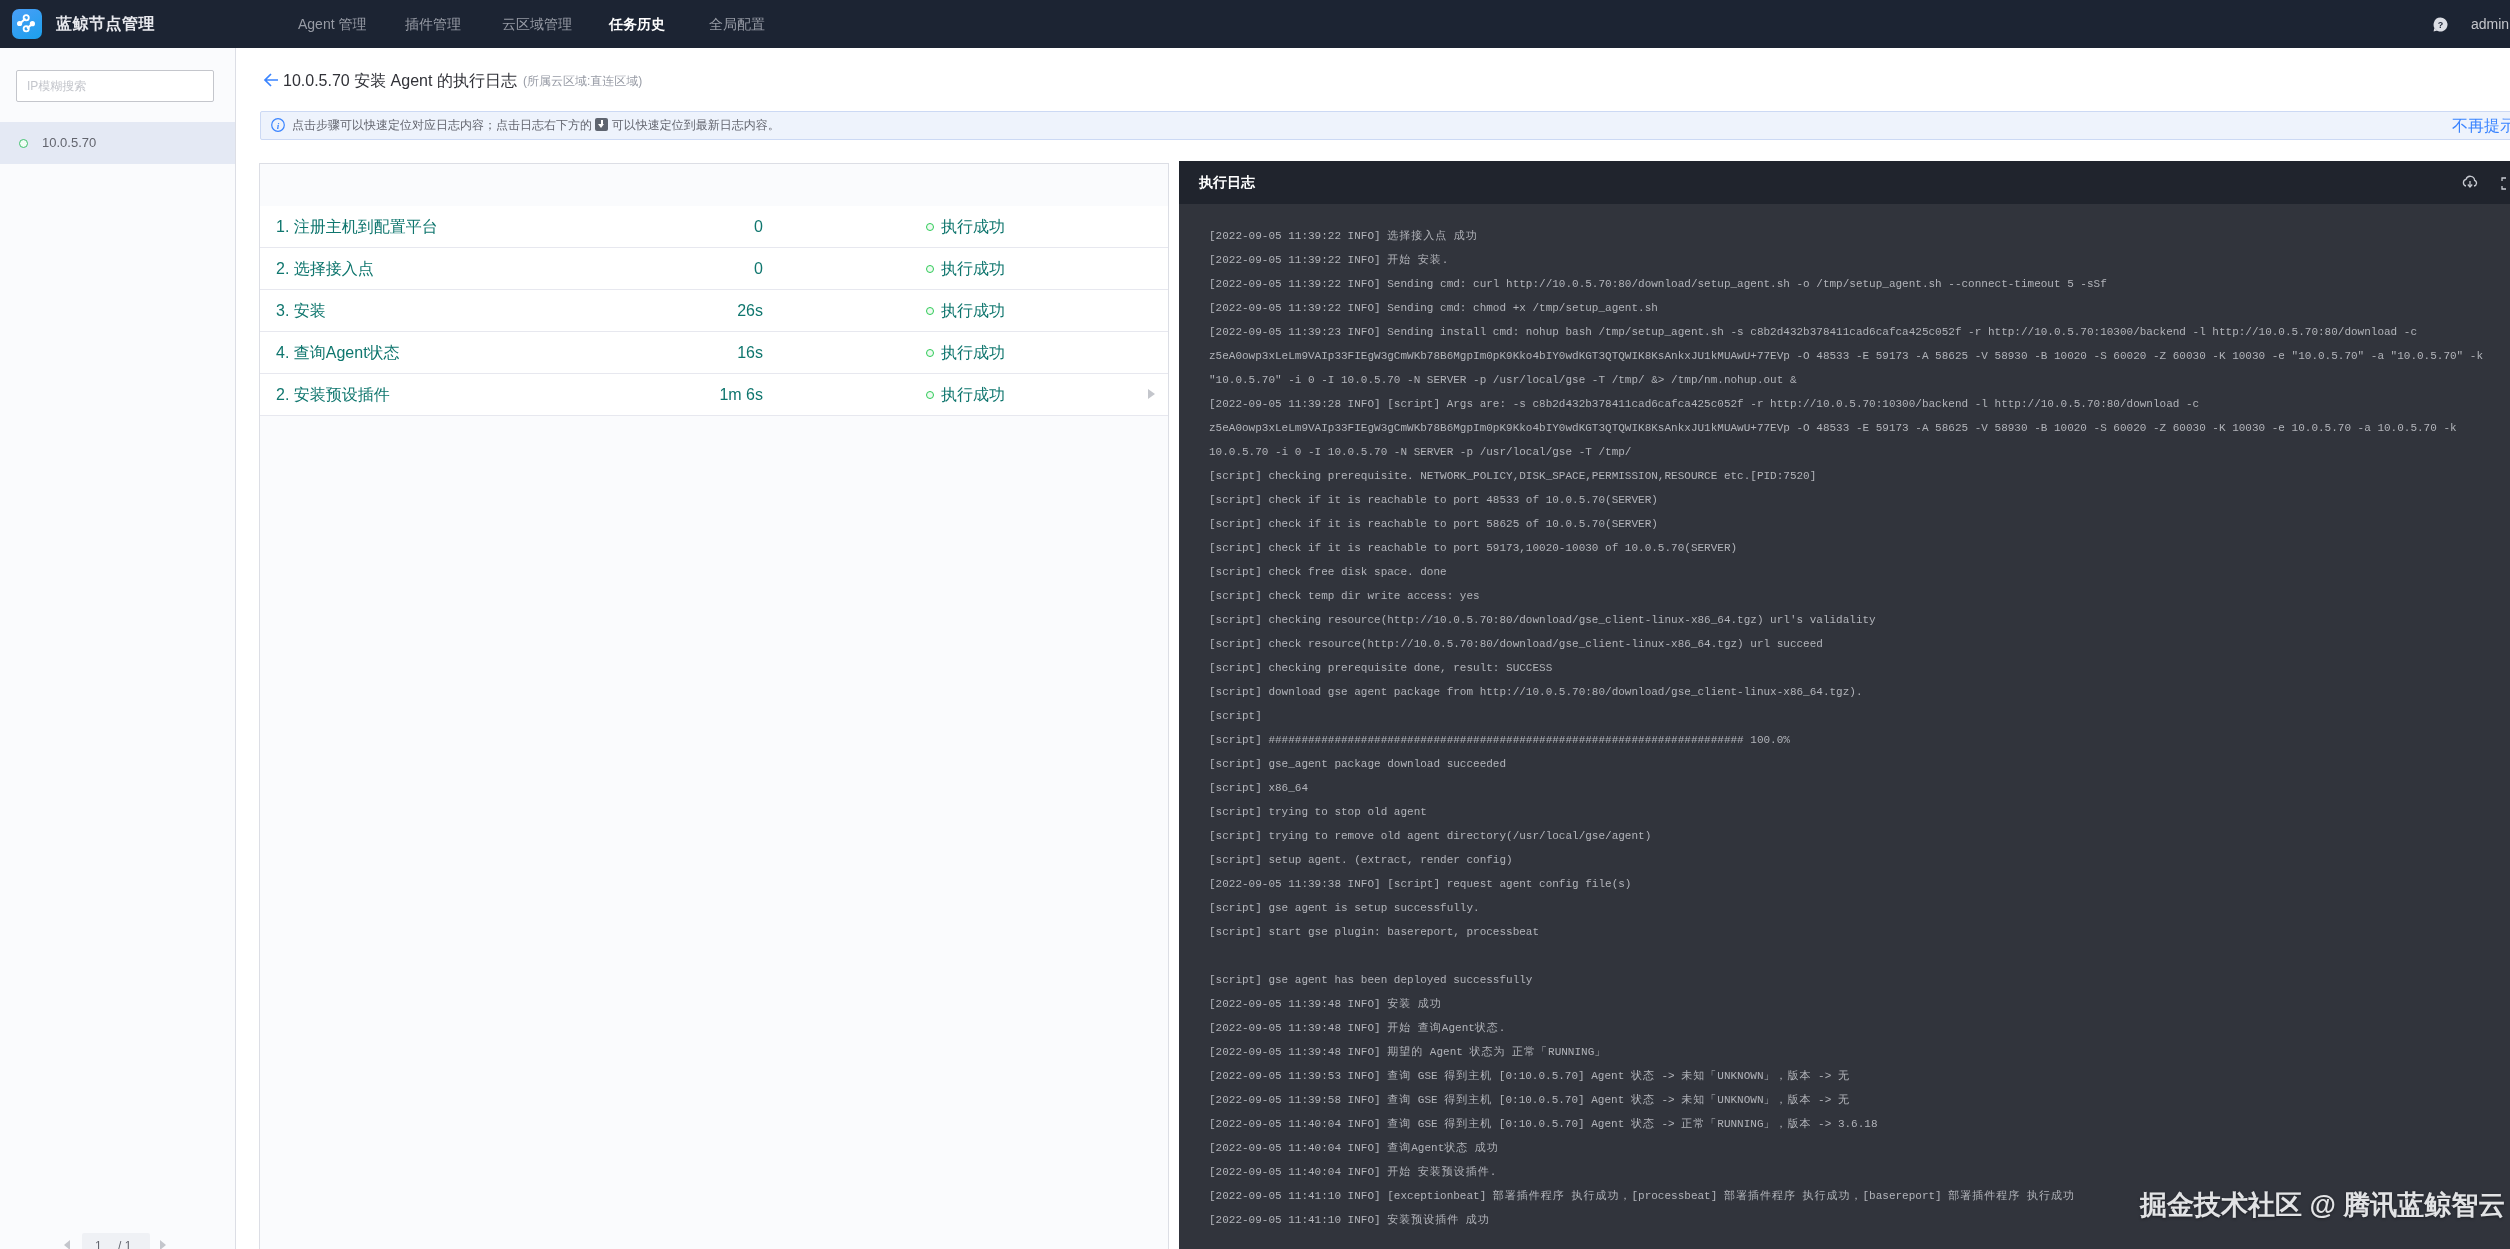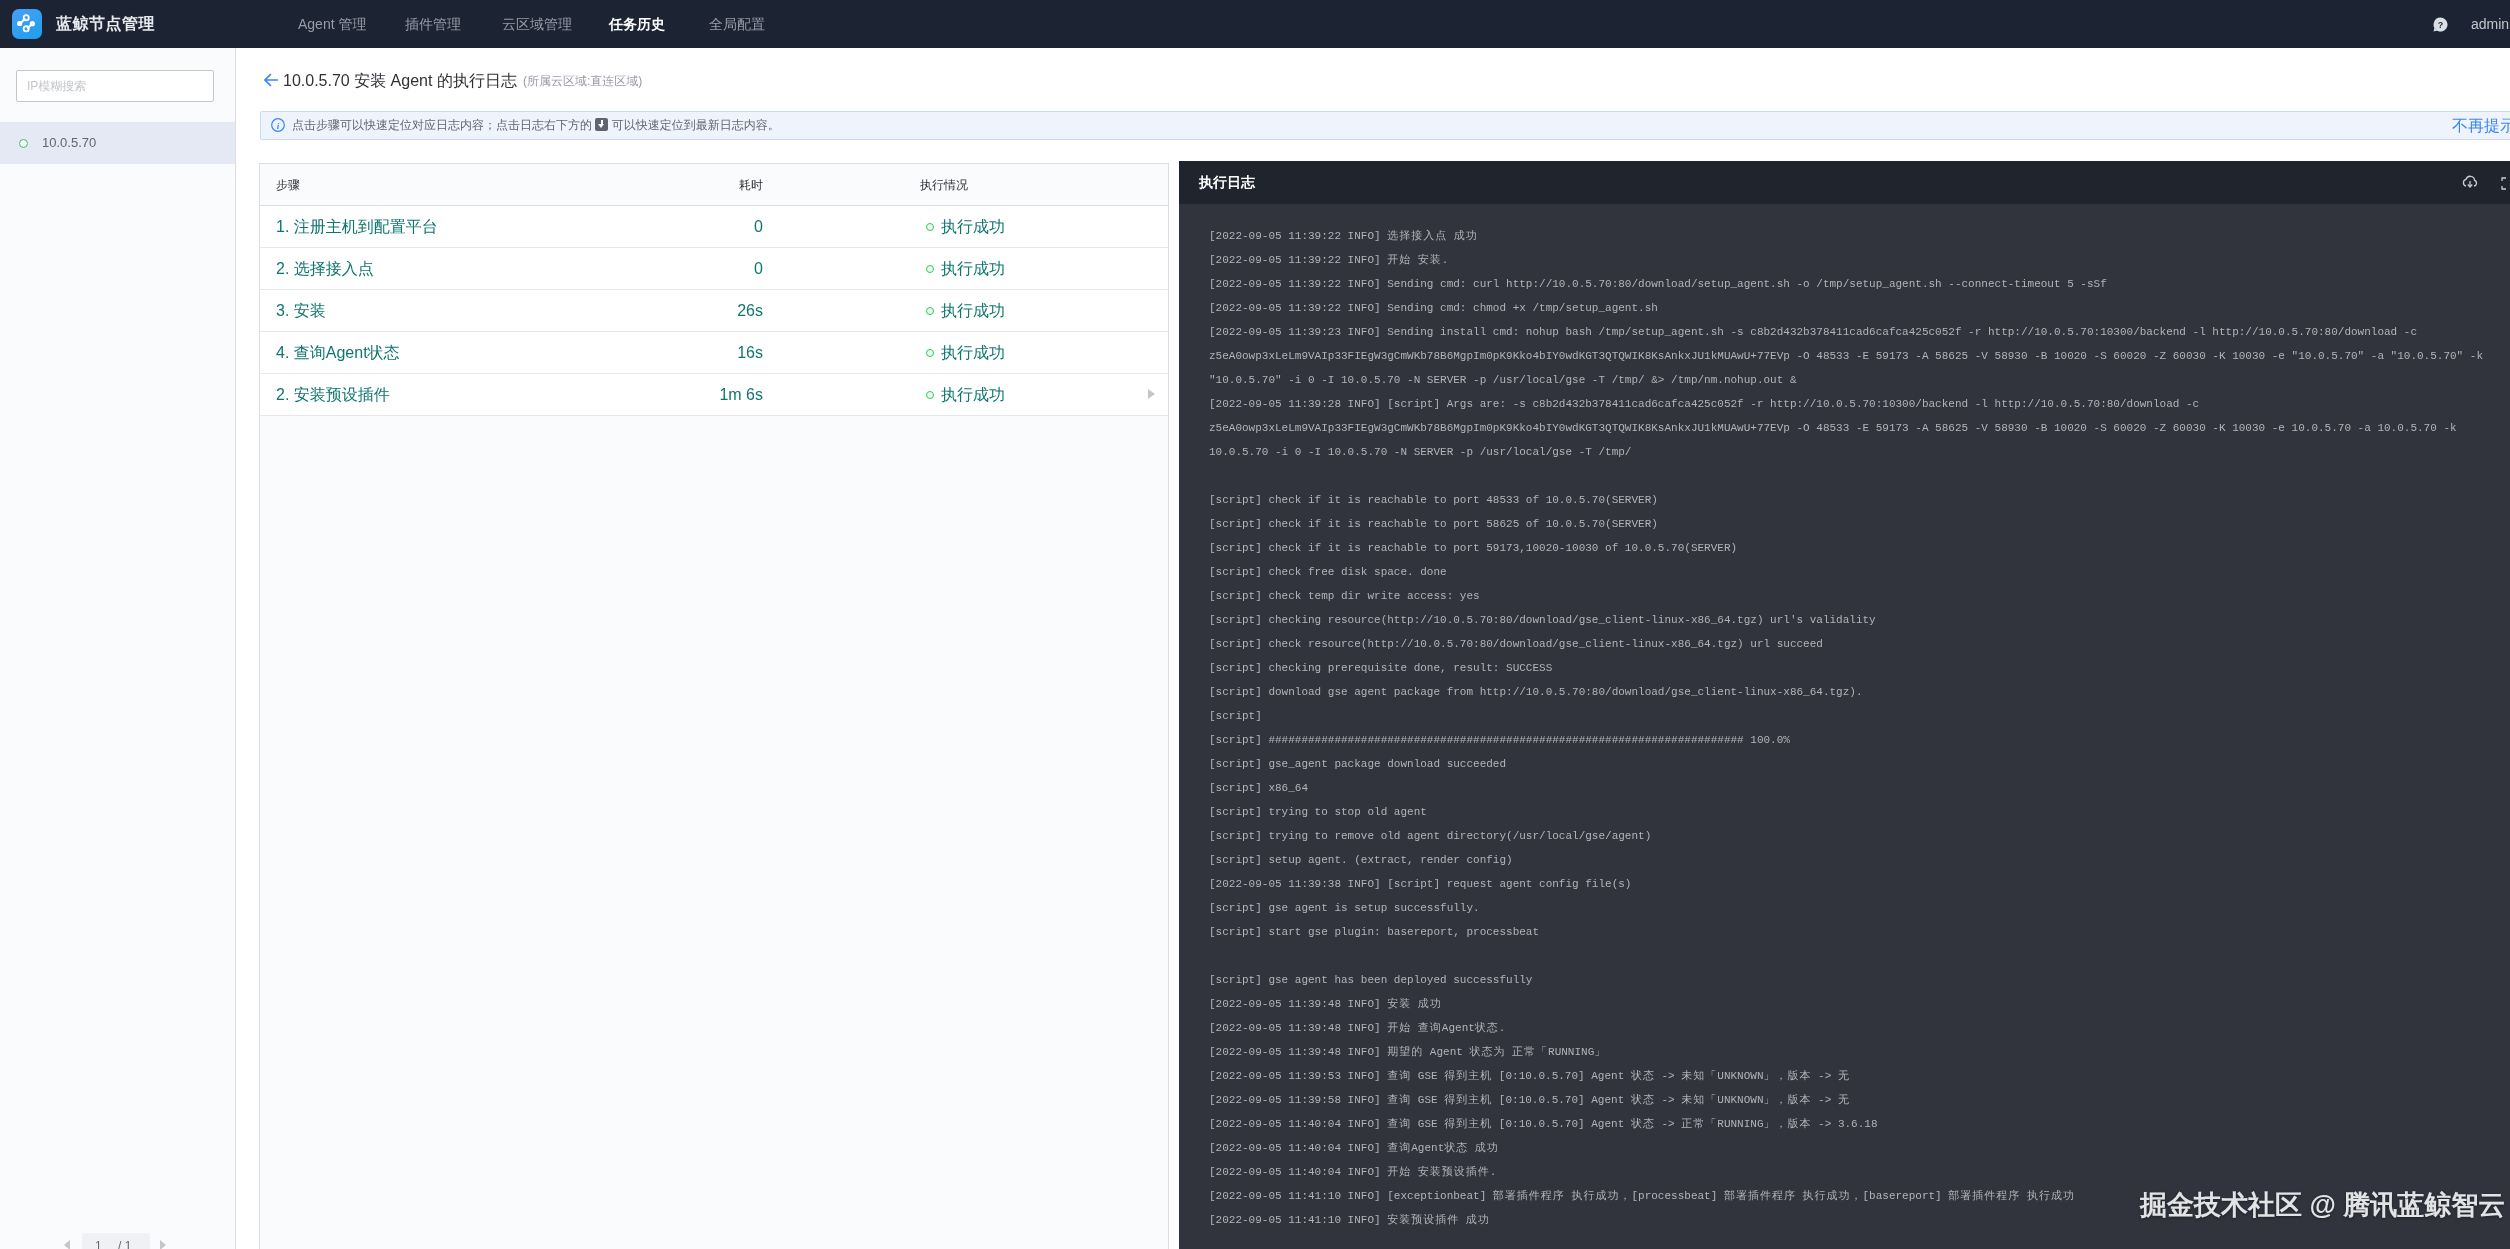--- a/index.html
+++ b/index.html
@@ -132,25 +132,20 @@
 <div class="abs" id="alert-icon">
   <svg width="14" height="14" viewBox="0 0 14 14">
     <circle cx="7" cy="7" r="6.3" fill="none" stroke="#3a84ff" stroke-width="1.2"></circle>
     <text x="7" y="10.5" font-size="9" font-style="italic" font-weight="bold" fill="#3a84ff" text-anchor="middle" font-family="Liberation Serif">i</text>
   </svg>
 </div>
 <div class="abs" id="alert-text">点击步骤可以快速定位对应日志内容；点击日志右下方的 <span class="dl-ico"></span> 可以快速定位到最新日志内容。</div>
 <div class="abs" id="no-tip">不再提示</div>
 
 <div class="abs" id="tbl">
-  <div id="thead">
-      <span class="c1">步骤</span>
-      <span class="c2">耗时</span>
-      <span class="c3">执行情况</span>
-    </div>
   <div class="trow" style="top:42px;">
       <span class="c1">1. 注册主机到配置平台</span>
       <span class="c2">0</span>
       <span class="okdot"></span>
       <span class="oktext">执行成功</span>
     </div>
   <div class="trow" style="top:84px;">
       <span class="c1">2. 选择接入点</span>
       <span class="c2">0</span>
       <span class="okdot"></span>
@@ -197,20 +192,21 @@
 <div class="ll" style="top:20px">[2022-09-05 11:39:22 INFO] <span class="ck">选择接入点</span> <span class="ck">成功</span></div>
 <div class="ll" style="top:44px">[2022-09-05 11:39:22 INFO] <span class="ck">开始</span> <span class="ck">安装</span>.</div>
 <div class="ll" style="top:68px">[2022-09-05 11:39:22 INFO] Sending cmd: curl http://10.0.5.70:80/download/setup_agent.sh -o /tmp/setup_agent.sh --connect-timeout 5 -sSf</div>
 <div class="ll" style="top:92px">[2022-09-05 11:39:22 INFO] Sending cmd: chmod +x /tmp/setup_agent.sh</div>
 <div class="ll" style="top:116px">[2022-09-05 11:39:23 INFO] Sending install cmd: nohup bash /tmp/setup_agent.sh -s c8b2d432b378411cad6cafca425c052f -r http://10.0.5.70:10300/backend -l http://10.0.5.70:80/download -c</div>
 <div class="ll" style="top:140px">z5eA0owp3xLeLm9VAIp33FIEgW3gCmWKb78B6MgpIm0pK9Kko4bIY0wdKGT3QTQWIK8KsAnkxJU1kMUAwU+77EVp -O 48533 -E 59173 -A 58625 -V 58930 -B 10020 -S 60020 -Z 60030 -K 10030 -e "10.0.5.70" -a "10.0.5.70" -k</div>
 <div class="ll" style="top:164px">"10.0.5.70" -i 0 -I 10.0.5.70 -N SERVER -p /usr/local/gse -T /tmp/ &amp;&gt; /tmp/nm.nohup.out &amp;</div>
 <div class="ll" style="top:188px">[2022-09-05 11:39:28 INFO] [script] Args are: -s c8b2d432b378411cad6cafca425c052f -r http://10.0.5.70:10300/backend -l http://10.0.5.70:80/download -c</div>
 <div class="ll" style="top:212px">z5eA0owp3xLeLm9VAIp33FIEgW3gCmWKb78B6MgpIm0pK9Kko4bIY0wdKGT3QTQWIK8KsAnkxJU1kMUAwU+77EVp -O 48533 -E 59173 -A 58625 -V 58930 -B 10020 -S 60020 -Z 60030 -K 10030 -e 10.0.5.70 -a 10.0.5.70 -k</div>
 <div class="ll" style="top:236px">10.0.5.70 -i 0 -I 10.0.5.70 -N SERVER -p /usr/local/gse -T /tmp/</div>
+<div class="ll" style="top:260px">[script] checking prerequisite. NETWORK_POLICY,DISK_SPACE,PERMISSION,RESOURCE etc.[PID:7520]</div>
 <div class="ll" style="top:284px">[script] check if it is reachable to port 48533 of 10.0.5.70(SERVER)</div>
 <div class="ll" style="top:308px">[script] check if it is reachable to port 58625 of 10.0.5.70(SERVER)</div>
 <div class="ll" style="top:332px">[script] check if it is reachable to port 59173,10020-10030 of 10.0.5.70(SERVER)</div>
 <div class="ll" style="top:356px">[script] check free disk space. done</div>
 <div class="ll" style="top:380px">[script] check temp dir write access: yes</div>
 <div class="ll" style="top:404px">[script] checking resource(http://10.0.5.70:80/download/gse_client-linux-x86_64.tgz) url's validality</div>
 <div class="ll" style="top:428px">[script] check resource(http://10.0.5.70:80/download/gse_client-linux-x86_64.tgz) url succeed</div>
 <div class="ll" style="top:452px">[script] checking prerequisite done, result: SUCCESS</div>
 <div class="ll" style="top:476px">[script] download gse agent package from http://10.0.5.70:80/download/gse_client-linux-x86_64.tgz).</div>
 <div class="ll" style="top:500px">[script]</div>

